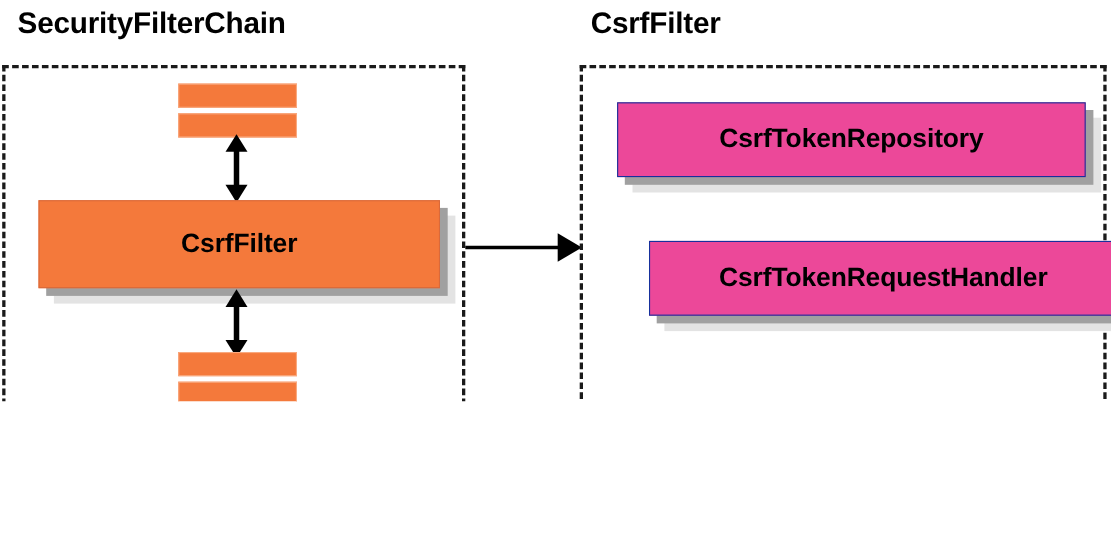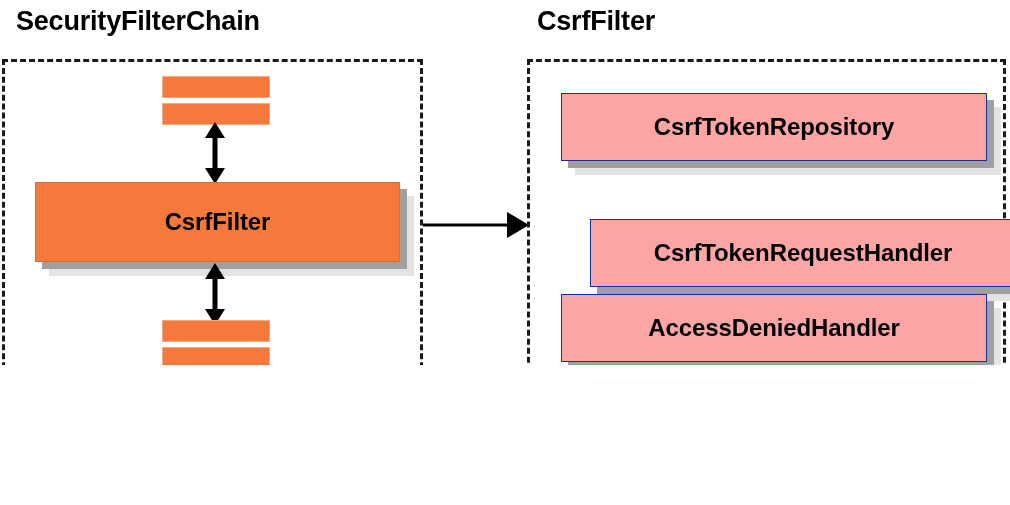--- a/index.html
+++ b/index.html
@@ -78,21 +78,21 @@
     font-weight: bold;
     font-size: 24px;
     color: #000000;
     line-height: 1;
     white-space: nowrap;
     letter-spacing: -0.1px;
   }
 
   
   .node.blue .face {
-    background: #fca5a5;
+    background: #ec4899;
     border: 1px solid #16309c;
   }
   
   .node.orange .face {
     background: #f4793b;
     border: 1px solid #d9693a;
   }
 
   
   .bar {
@@ -167,22 +167,15 @@
   </div>
 
   <div class="node blue" style="left:590px; top:194px; width:426px; height:68px;margin-top:25px;">
     <div class="sh-light"></div>
     <div class="sh-dark"></div>
     <div class="face">
       <span class="label">CsrfTokenRequestHandler</span>
     </div>
   </div>
 
-  <div class="node blue" style="left:561px; top:294px; width:426px; height:68px;">
-    <div class="sh-light"></div>
-    <div class="sh-dark"></div>
-    <div class="face">
-      <span class="label">AccessDeniedHandler</span>
-    </div>
-  </div>
 
 
 </div>
 
 </body></html>

